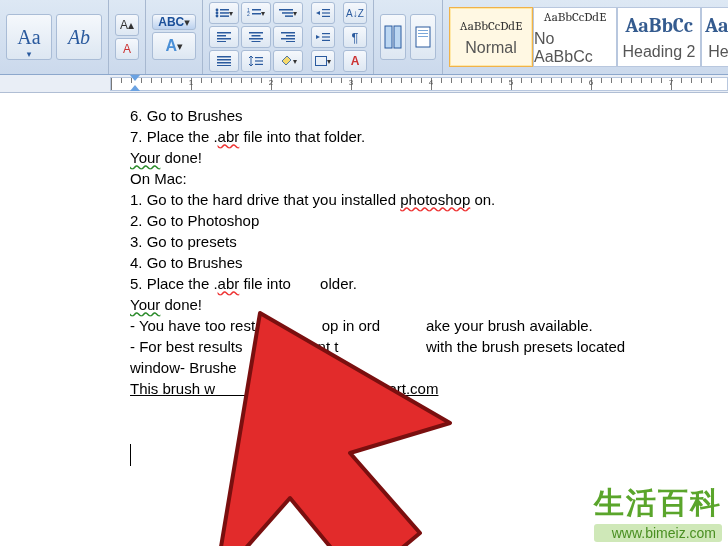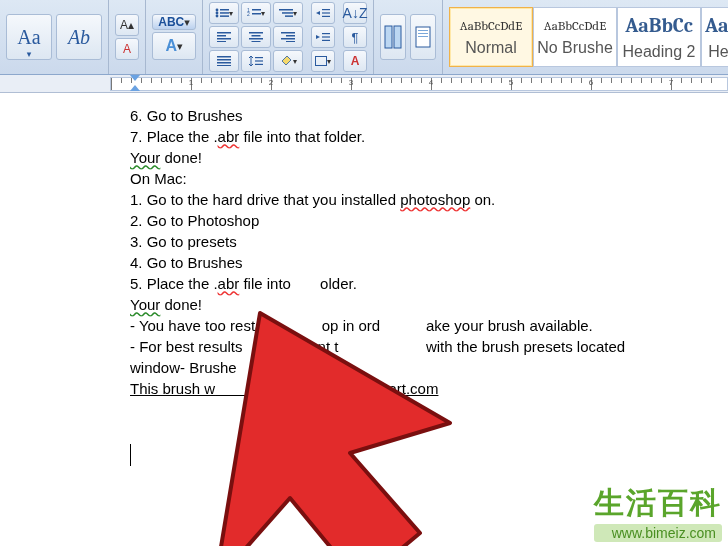--- a/index.html
+++ b/index.html
@@ -175,21 +175,21 @@
         </div>
       <div class="btn font-btn-sm">
           <svg width="12" height="10">
             <rect x="0.5" y="0.5" width="11" height="9" fill="none" stroke="#2a5a9e"></rect>
           </svg>
           <span style="font-size:8px">▾</span>
         </div>
     </div>
     <div class="small-col" style="margin-left:4px">
       <div class="btn font-btn-sm">
-          <span style="font-size:14px;color:#2a5a9e">A↓Z</span>
+          <span style="font-size:10px;color:#2a5a9e">A↓Z</span>
         </div>
       <div class="btn font-btn-sm">
           <span style="font-size:13px;color:#2a5a9e">¶</span>
         </div>
       <div class="btn font-btn-sm">
           <span style="font-size:12px;color:#c33;font-weight:bold">A</span>
         </div>
     </div>
   </div>
 
@@ -210,21 +210,21 @@
     </div>
   </div>
 
   <div class="ribbon-group style-gallery" style="padding:6px 0 6px 6px;border-right:none;">
     <div class="style-tile selected">
       <span class="style-sample" style="font-size:13px">AaBbCcDdE</span>
       <span class="style-label">Normal</span>
     </div>
     <div class="style-tile">
       <span class="style-sample" style="font-size:13px">AaBbCcDdE</span>
-      <span class="style-label">No Brushe</span>
+      <span class="style-label">No AaBbCc</span>
     </div>
     <div class="style-tile">
       <span class="style-sample" style="font-size:20px;font-weight:bold;color:#345b8f">AaBbCc</span>
       <span class="style-label">Heading 2</span>
     </div>
     <div class="style-tile" style="width:44px">
       <span class="style-sample" style="font-size:20px;font-weight:bold;color:#345b8f">AaB</span>
       <span class="style-label">Hea</span>
     </div>
   </div>

